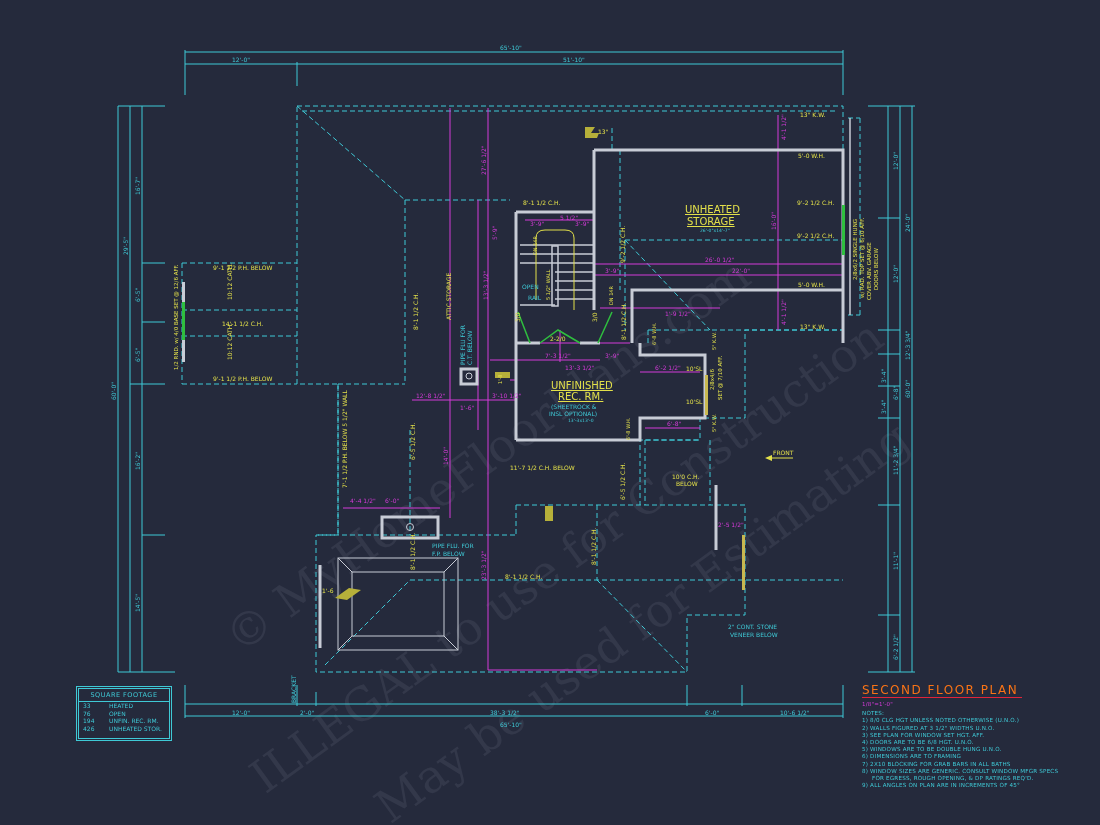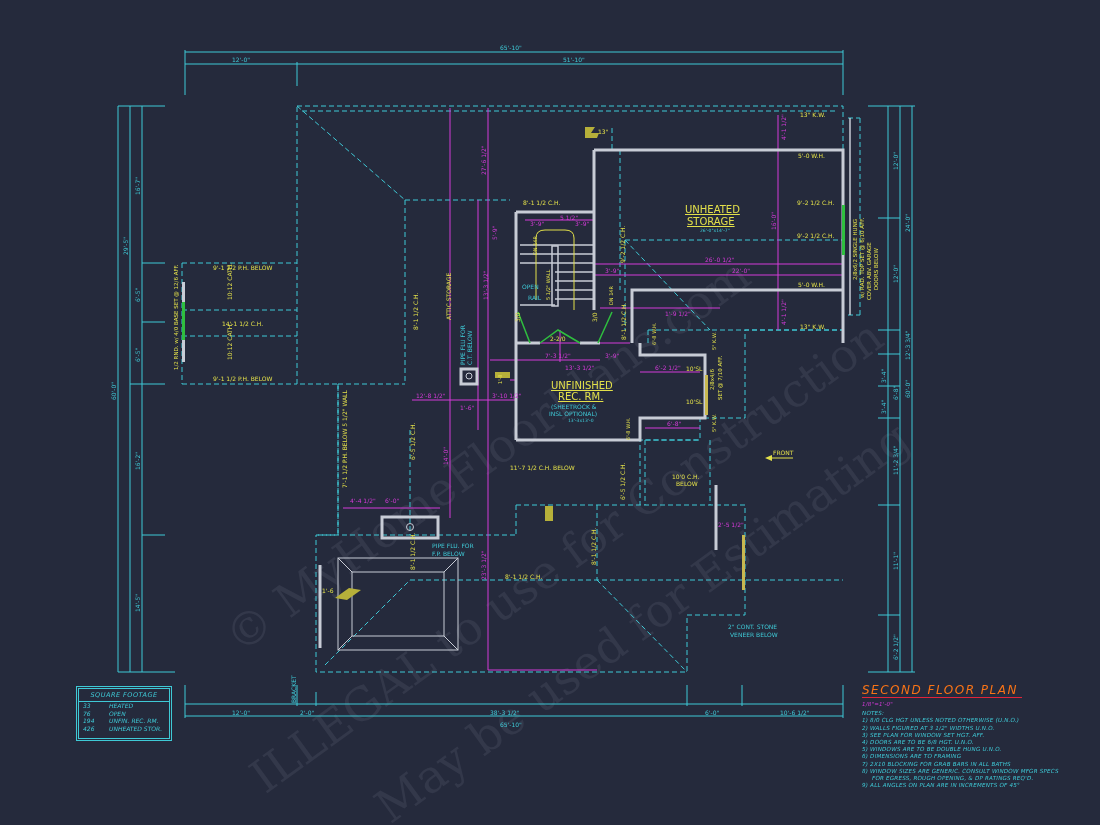--- a/index.html
+++ b/index.html
@@ -2,21 +2,21 @@
 <html><head>
 <meta charset="utf-8">
 <style>
   html,body{margin:0;padding:0;background:#252a3c;}
   body{width:1100px;height:825px;position:relative;overflow:hidden;font-family:"DejaVu Sans",sans-serif;}
   svg{position:absolute;left:0;top:0;}
   .t{font-family:"DejaVu Sans",sans-serif;}
   .cy{fill:#3fc9d6;font-size:6px;}
   .ye{fill:#e3e04a;font-size:6px;}
   .mg{fill:#d43ad8;font-size:6px;}
-  .panel{position:absolute;font-style:italic;}
+  .panel{position:absolute;}
   #sqft{left:78px;top:688px;width:90px;height:49px;border:1px solid #3fc9d6;outline:1px solid #3fc9d6;outline-offset:1px;color:#3fc9d6;font-size:6px;}
   #sqft .hd{border-bottom:1px solid #3fc9d6;text-align:center;padding:2px 0;font-size:6.5px;letter-spacing:.5px;}
   #sqft .row{display:flex;line-height:7.5px;padding-left:4px;}
   #sqft .row span:first-child{width:26px;}
   #notes{left:862px;top:684px;width:230px;color:#3fc9d6;font-size:5.6px;line-height:7.2px;letter-spacing:.2px;}
   #notes .title{color:#f97316;font-size:12px;letter-spacing:1.5px;border-bottom:1px solid #e0243a;display:inline-block;padding-right:4px;line-height:13px;}
   #notes .scale{color:#d43ad8;font-size:5.5px;margin-top:3px;}
   #notes .nh{margin-top:2px;}
   #notes .ind{padding-left:10px;}
   .wm{position:absolute;color:rgba(200,205,220,0.09);font-family:"DejaVu Serif",serif;white-space:nowrap;transform-origin:left top;}

